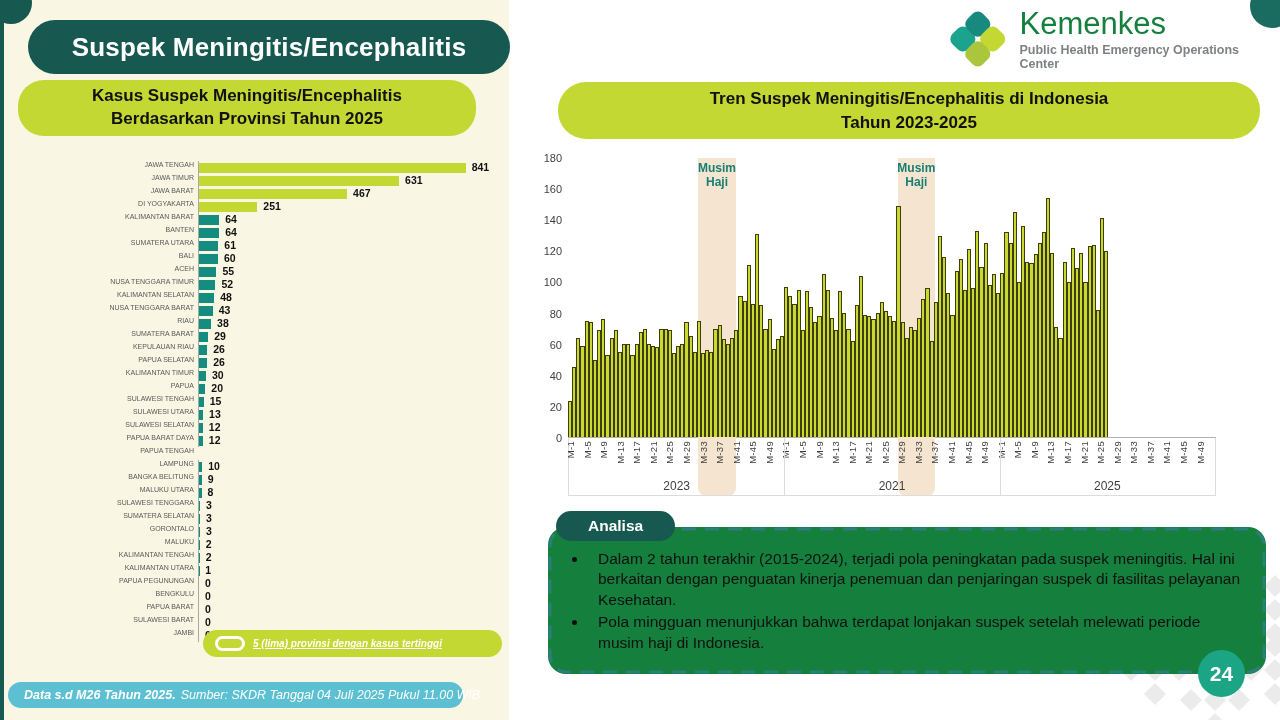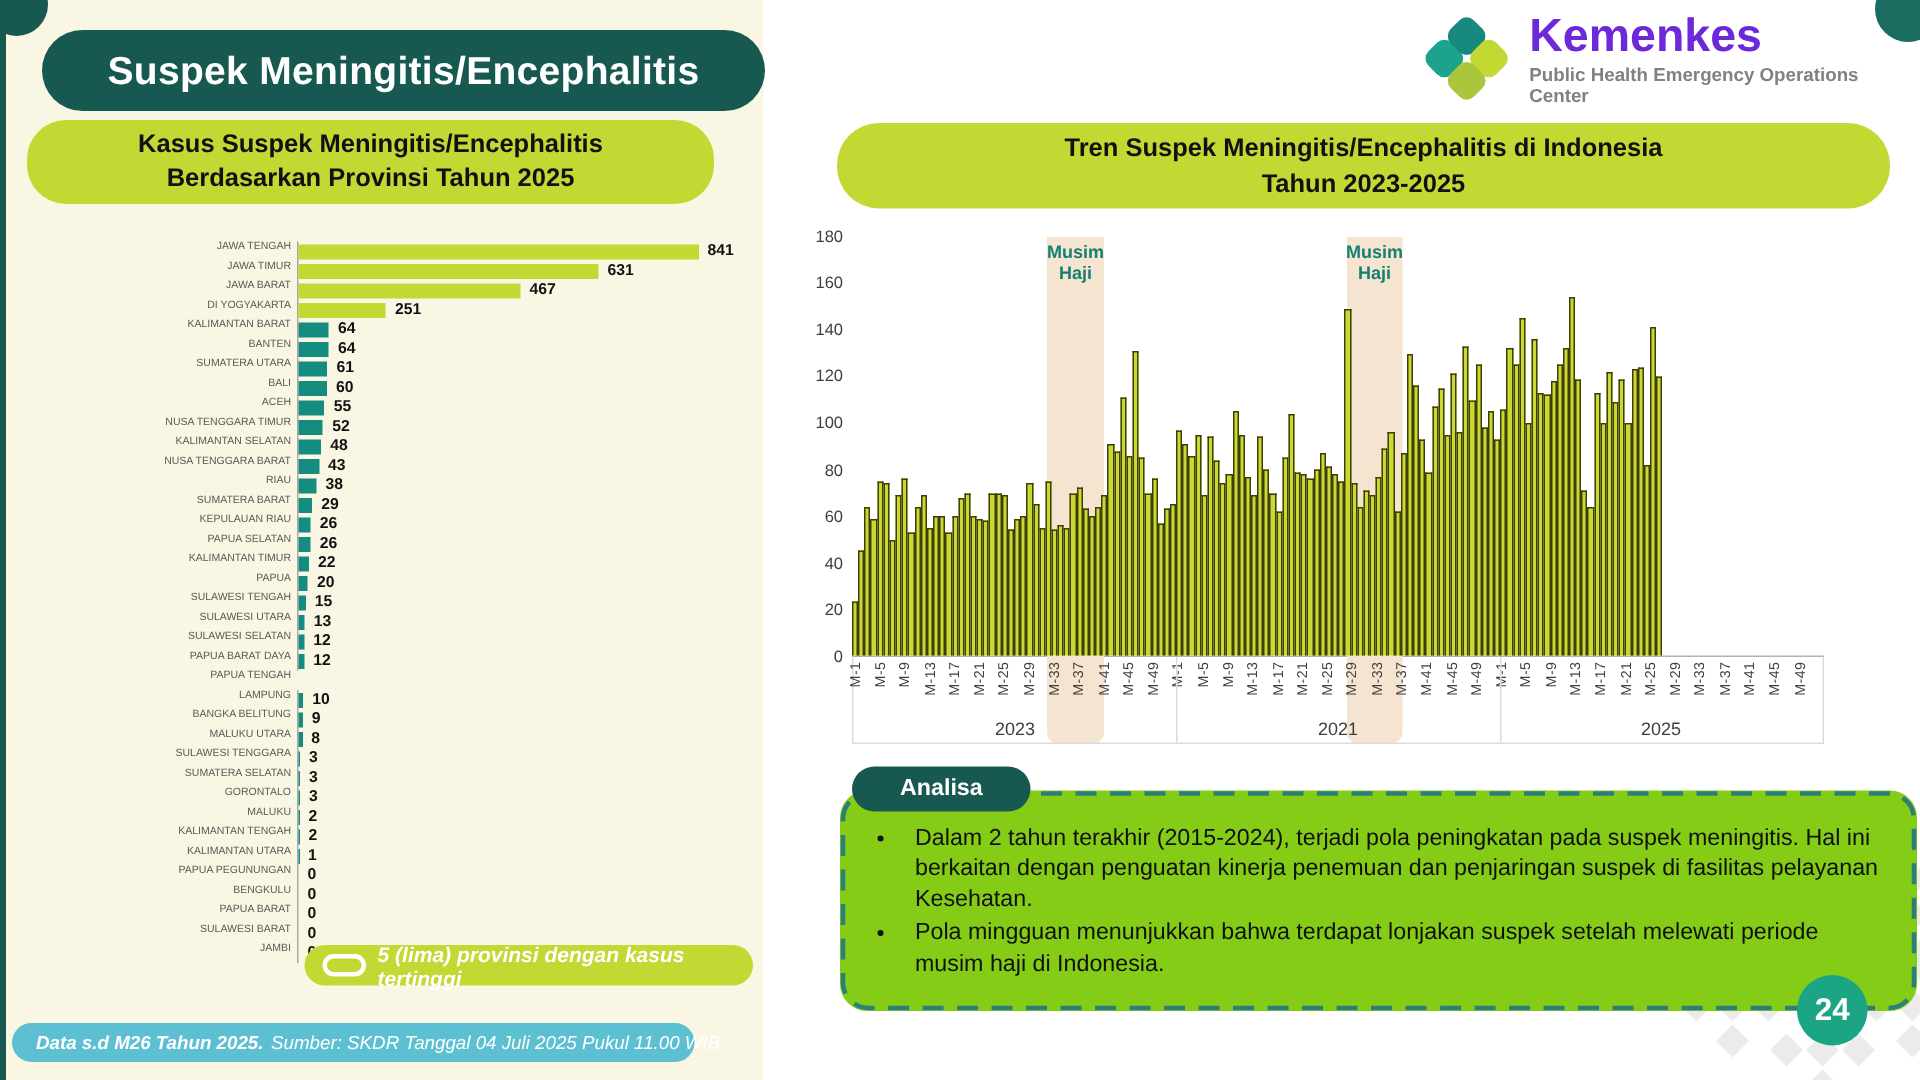--- a/index.html
+++ b/index.html
@@ -28,31 +28,31 @@
   .prov-chart { position:absolute; left:16px; top:161px; width:486px; z-index:7; }
   .prow { display:flex; height:13px; }
   .plab { width:182px; text-align:right; font-size:7px; color:#595959; padding-right:4px; white-space:nowrap; }
   .pbarwrap { flex:1; display:flex; align-items:center; border-left:1px solid #a8a8a8; height:13px; }
   .pbar { height:10px; }
   .pval { font-size:10.5px; font-weight:bold; color:#111111; margin-left:6px; line-height:1; }
 
   .legend-pill { position:absolute; left:203px; top:630px; width:299px; height:27px; background:#c3d832;
     border-radius:14px; display:flex; align-items:center; z-index:8; padding-left:12px; }
   .legend-icon { width:30px; height:15px; border:3.5px solid #ffffff; border-radius:9px; margin-right:8px; }
-  .legend-text { color:#ffffff; font-size:14px; font-weight:bold; font-style:italic; }
+  .legend-text { color:#ffffff; font-size:10px; font-weight:bold; font-style:italic;text-decoration:underline; }
 
   .footer-pill { position:absolute; left:8px; top:682px; width:455px; height:26px; background:#5cc0d2;
     border-radius:14px; display:flex; align-items:center; padding-left:16px; z-index:8; color:#ffffff;
     font-size:12.5px; font-style:italic; white-space:nowrap; }
   .footer-pill b { margin-right:5px; }
 
   
   .brand { position:absolute; left:946px; top:8px; display:flex; align-items:center; z-index:7; }
   .brand-text { margin-left:10px; }
-  .brand-name { color:#6d28d9; font-weight:bold; font-size:31px; line-height:1.05; }
+  .brand-name { color:#15803d; font-weight:normal; font-size:31px; line-height:1.05; }
   .brand-sub { color:#7f8285; font-weight:bold; font-size:12.5px; margin-top:2px; }
 
   
   .right-title { position:absolute; left:558px; top:82px; width:702px; height:57px; background:#c3d832;
     border-radius:28px; color:#111111; font-weight:bold; font-size:17px; line-height:1.4; display:flex;
     flex-direction:column; align-items:center; justify-content:center; text-align:center; z-index:7; }
 
   
   .ts-chart { position:absolute; left:526px; top:158px; width:730px; height:350px; z-index:5; }
   .ts-inner { position:relative; margin-left:42px; width:648px; }
@@ -66,21 +66,21 @@
   .ts-bars { position:absolute; left:0; top:0; width:100%; height:100%; display:flex; align-items:flex-end; z-index:2; }
   .slot { flex:1 1 0; height:100%; display:flex; align-items:flex-end; }
   .tsbar { width:100%; background:#c9d931; border:1px solid #3e3e08; border-bottom:none; }
   .ts-xarea { position:relative; height:58px; border:1px solid #dcdcdc; border-top:none; z-index:2; }
   .ts-tick { position:absolute; top:3px; writing-mode:vertical-rl; transform:rotate(180deg);
     font-size:9.5px; color:#3f3f3f; letter-spacing:0.3px; }
   .ts-year { position:absolute; top:41px; width:33.333%; text-align:center; font-size:12px; color:#3f3f3f; }
   .ts-sep { position:absolute; top:0; bottom:0; width:1px; background:#dcdcdc; }
 
   
-  .analysis-box { position:absolute; left:560px; top:527px; width:718px; height:147px; background:#84cc16;
+  .analysis-box { position:absolute; left:548px; top:527px; width:718px; height:147px; background:#15803d;
     border-radius:18px; z-index:6; }
   .analysis-border { position:absolute; left:0; top:0; }
   .analysis-header { position:absolute; left:8px; top:-16px; height:30px; background:#175950; color:#ffffff;
     font-weight:bold; font-size:15.5px; border-radius:16px; display:flex; align-items:center;
     padding:0 32px; z-index:2; }
   .analysis-list { position:relative; margin:22px 24px 0 40px; z-index:1; }
   .analysis-list li { font-size:15.5px; color:#101010; line-height:1.32; margin-bottom:2px; padding-left:10px; }
 
   .page-badge { position:absolute; left:1198px; top:650px; width:47px; height:47px; border-radius:50%;
     background:#1ba585; color:#ffffff; font-weight:bold; font-size:21px; display:flex; align-items:center;
@@ -236,21 +236,21 @@
         <div class="plab">PAPUA SELATAN</div>
         <div class="pbarwrap">
           <div class="pbar" style="width: 2.72057%; background: rgb(21, 140, 128);"></div>
           <div class="pval">26</div>
         </div>
       </div>
       <div class="prow">
         <div class="plab">KALIMANTAN TIMUR</div>
         <div class="pbarwrap">
           <div class="pbar" style="width: 2.30202%; background: rgb(21, 140, 128);"></div>
-          <div class="pval">22</div>
+          <div class="pval">30</div>
         </div>
       </div>
       <div class="prow">
         <div class="plab">PAPUA</div>
         <div class="pbarwrap">
           <div class="pbar" style="width: 2.09275%; background: rgb(21, 140, 128);"></div>
           <div class="pval">20</div>
         </div>
       </div>
       <div class="prow">

